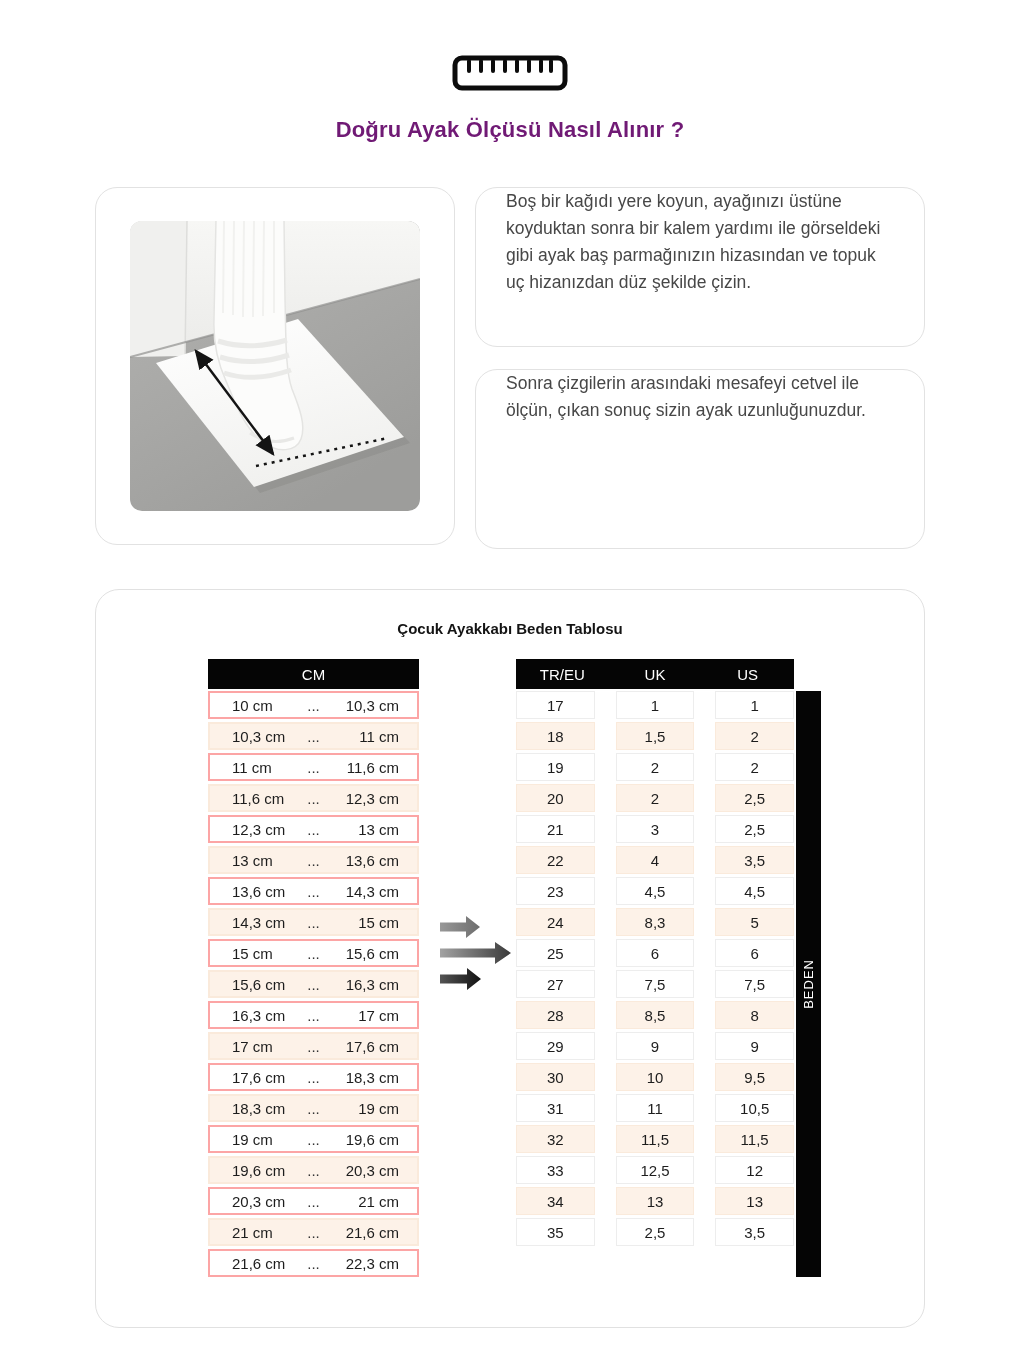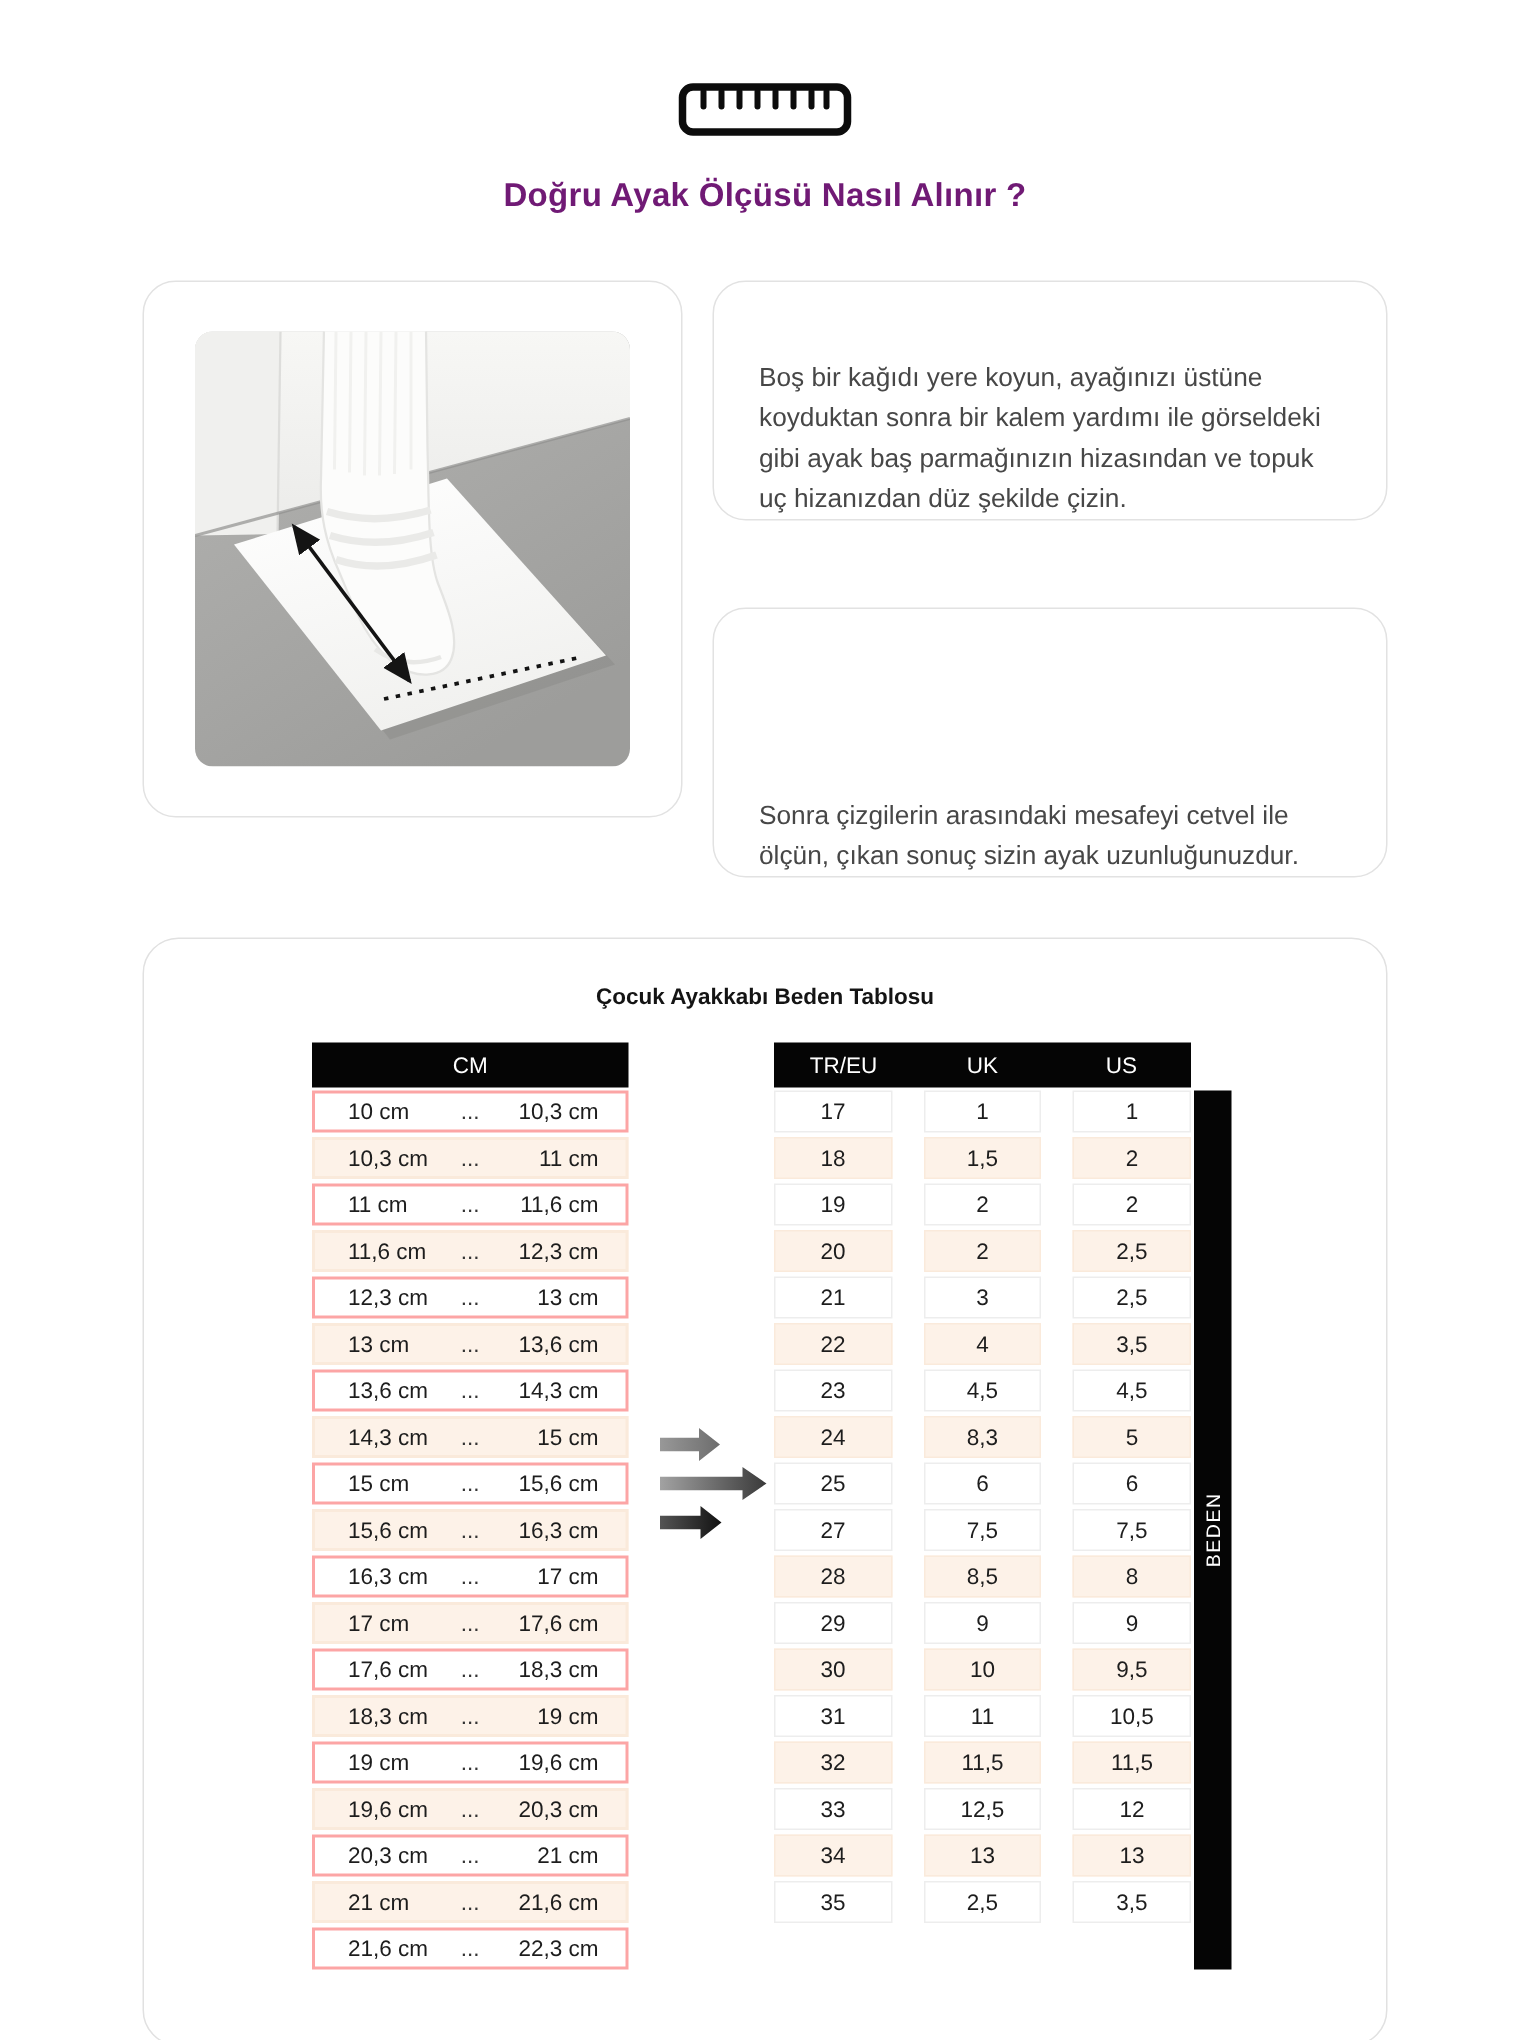--- a/index.html
+++ b/index.html
@@ -16,24 +16,24 @@
   
   .measure-section { width:830px; margin:44px auto 0; display:flex; gap:20px; }
   .photo-card {
     flex:none; width:360px; height:358px; border:1px solid #e2e2e2; border-radius:22px;
     display:flex; align-items:center; justify-content:center; background:#fff;
   }
   .photo-svg { width:290px; height:290px; display:block; }
   .instruction-col { flex:1; display:flex; flex-direction:column; gap:22px; }
   .instruction-card {
     border:1px solid #e2e2e2; border-radius:22px; background:#fff;
-    padding:0 30px; display:flex; align-items:flex-end;
+    padding:0 30px; display:flex; align-items:flex-start;
   }
   .instruction-card.first { height:160px; }
-  .instruction-card.second { height:180px;margin-top:36px; }
+  .instruction-card.second { height:180px; }
   .instruction-text { font-size:17.5px; line-height:27px; color:#474747; }
 
   
   .size-guide-card {
     width:830px; height:739px; margin:40px auto 0;
     border:1px solid #e1e1e1; border-radius:24px; background:#fff;
     padding-top:30px; position:relative;
   }
   .size-title { text-align:center; font-size:15px; font-weight:700; color:#141414; }
   .tables-area { position:relative; margin-top:22px; height:640px; }

